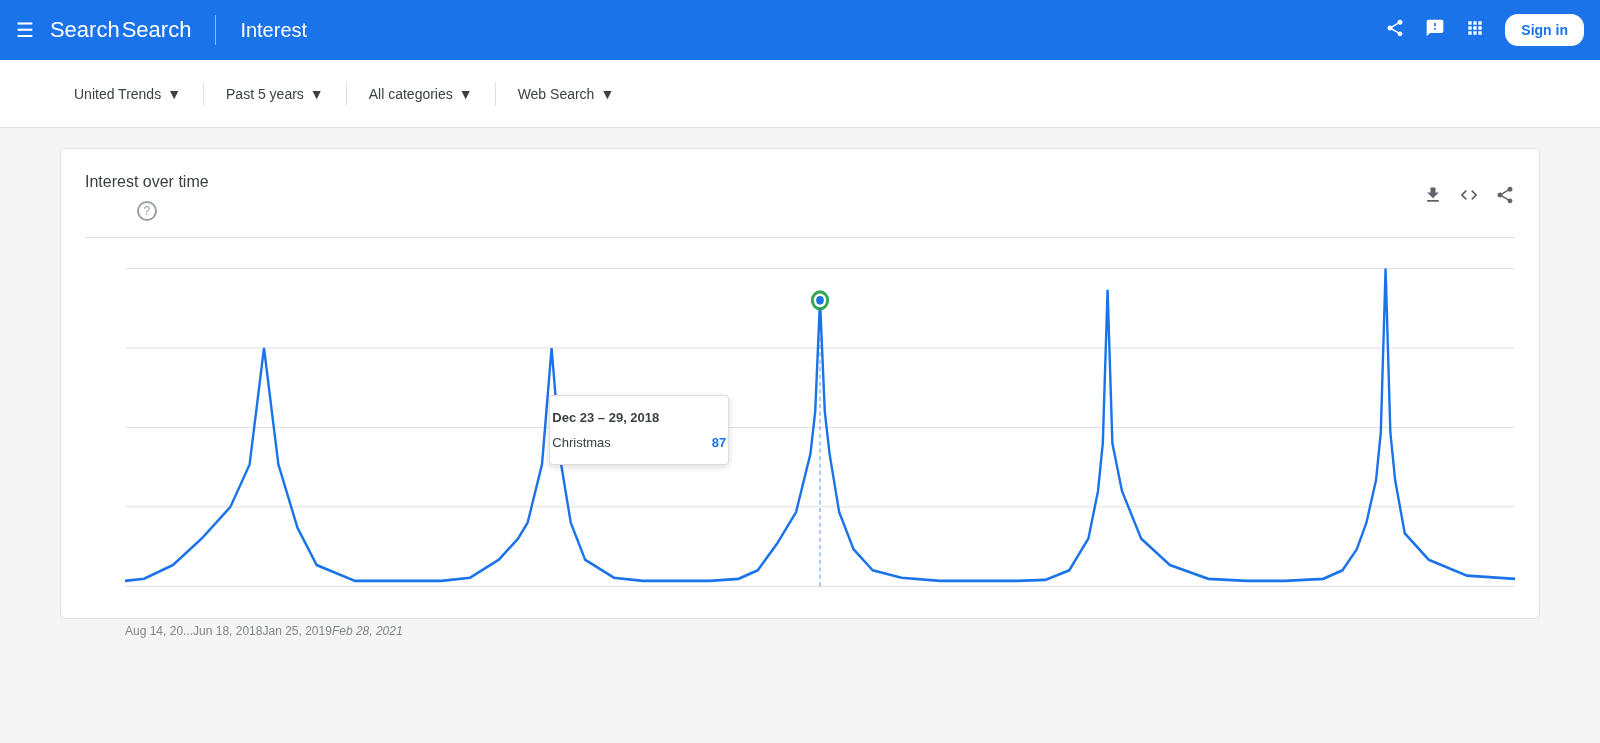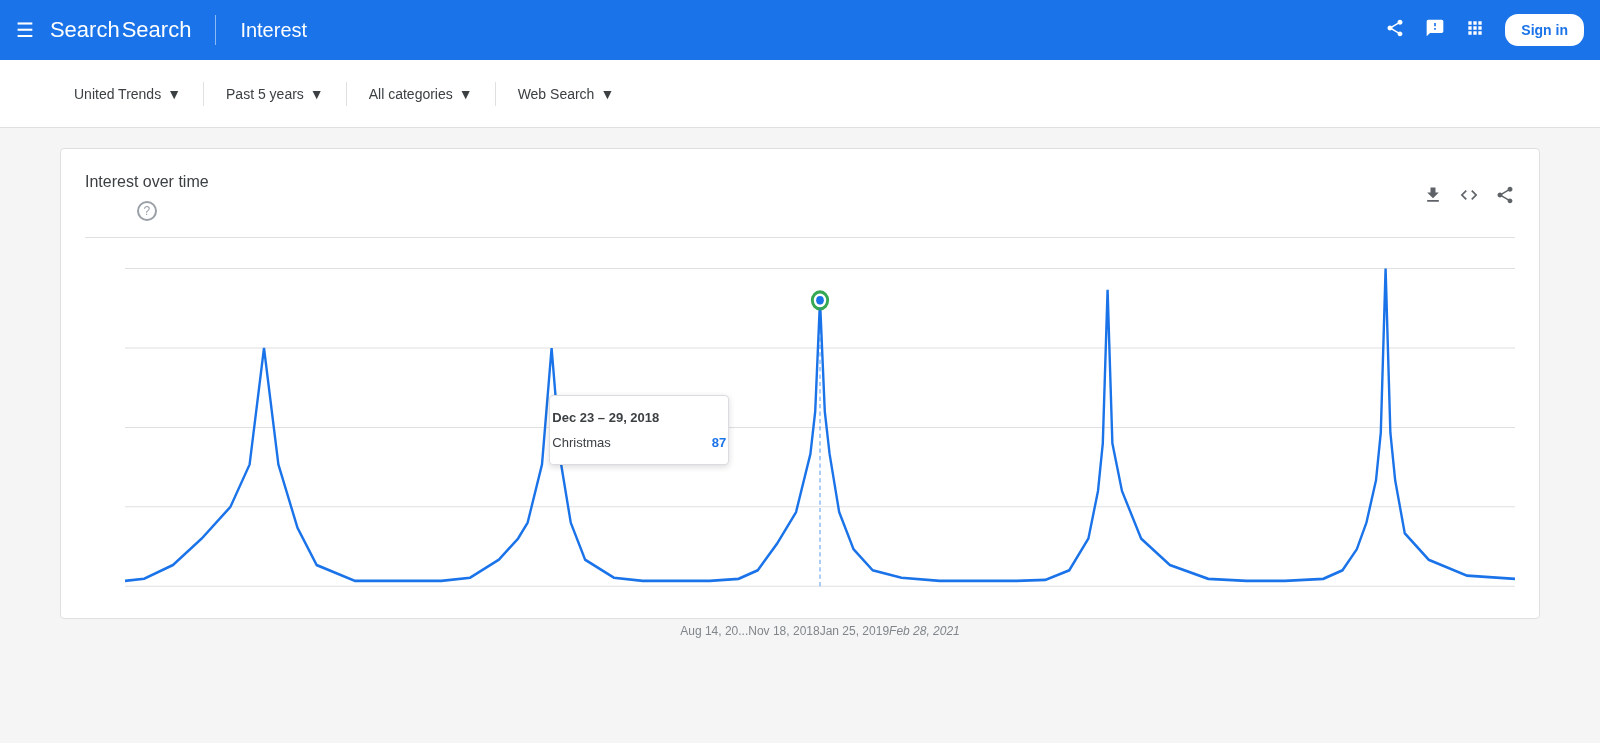--- a/index.html
+++ b/index.html
@@ -375,23 +375,23 @@
 
         <circle cx="725" cy="40" r="8" fill="white" stroke="#34a853" stroke-width="3"></circle>
         <circle cx="725" cy="40" r="4" fill="#1a73e8"></circle>
 
         <line x1="725" y1="40" x2="725" y2="310" stroke="#1a73e8" stroke-width="1.5" stroke-dasharray="4,3" opacity="0.5"></line>
       </svg>
 
       
 
       
-      <div style="display:flex; justify-content:center; padding: 6px 0 10px 0; margin-top: -4px;">
+      <div style="display:flex; justify-content:flex-start; padding: 6px 0 10px 0; margin-top: -4px;">
         <span style="font-size:12px; color:#80868b;">Aug 14, 20...</span>
-        <span style="font-size:12px; color:#80868b;">Nov 18, 2018</span>
+        <span style="font-size:12px; color:#80868b;">Jun 18, 2018</span>
         <span style="font-size:12px; color:#80868b;">Jan 25, 2019</span>
         <span style="font-size:12px; color:#80868b;font-style:italic;">Feb 28, 2021</span>
       </div>
 
       
       <div class="tooltip" style="left: 37%; top: 38%; transform: translateX(-50%);">
         <div class="tooltip-date">Dec 23 – 29, 2018</div>
         <div class="tooltip-row">
           <span class="tooltip-term">Christmas</span>
           <span class="tooltip-value">87</span>

